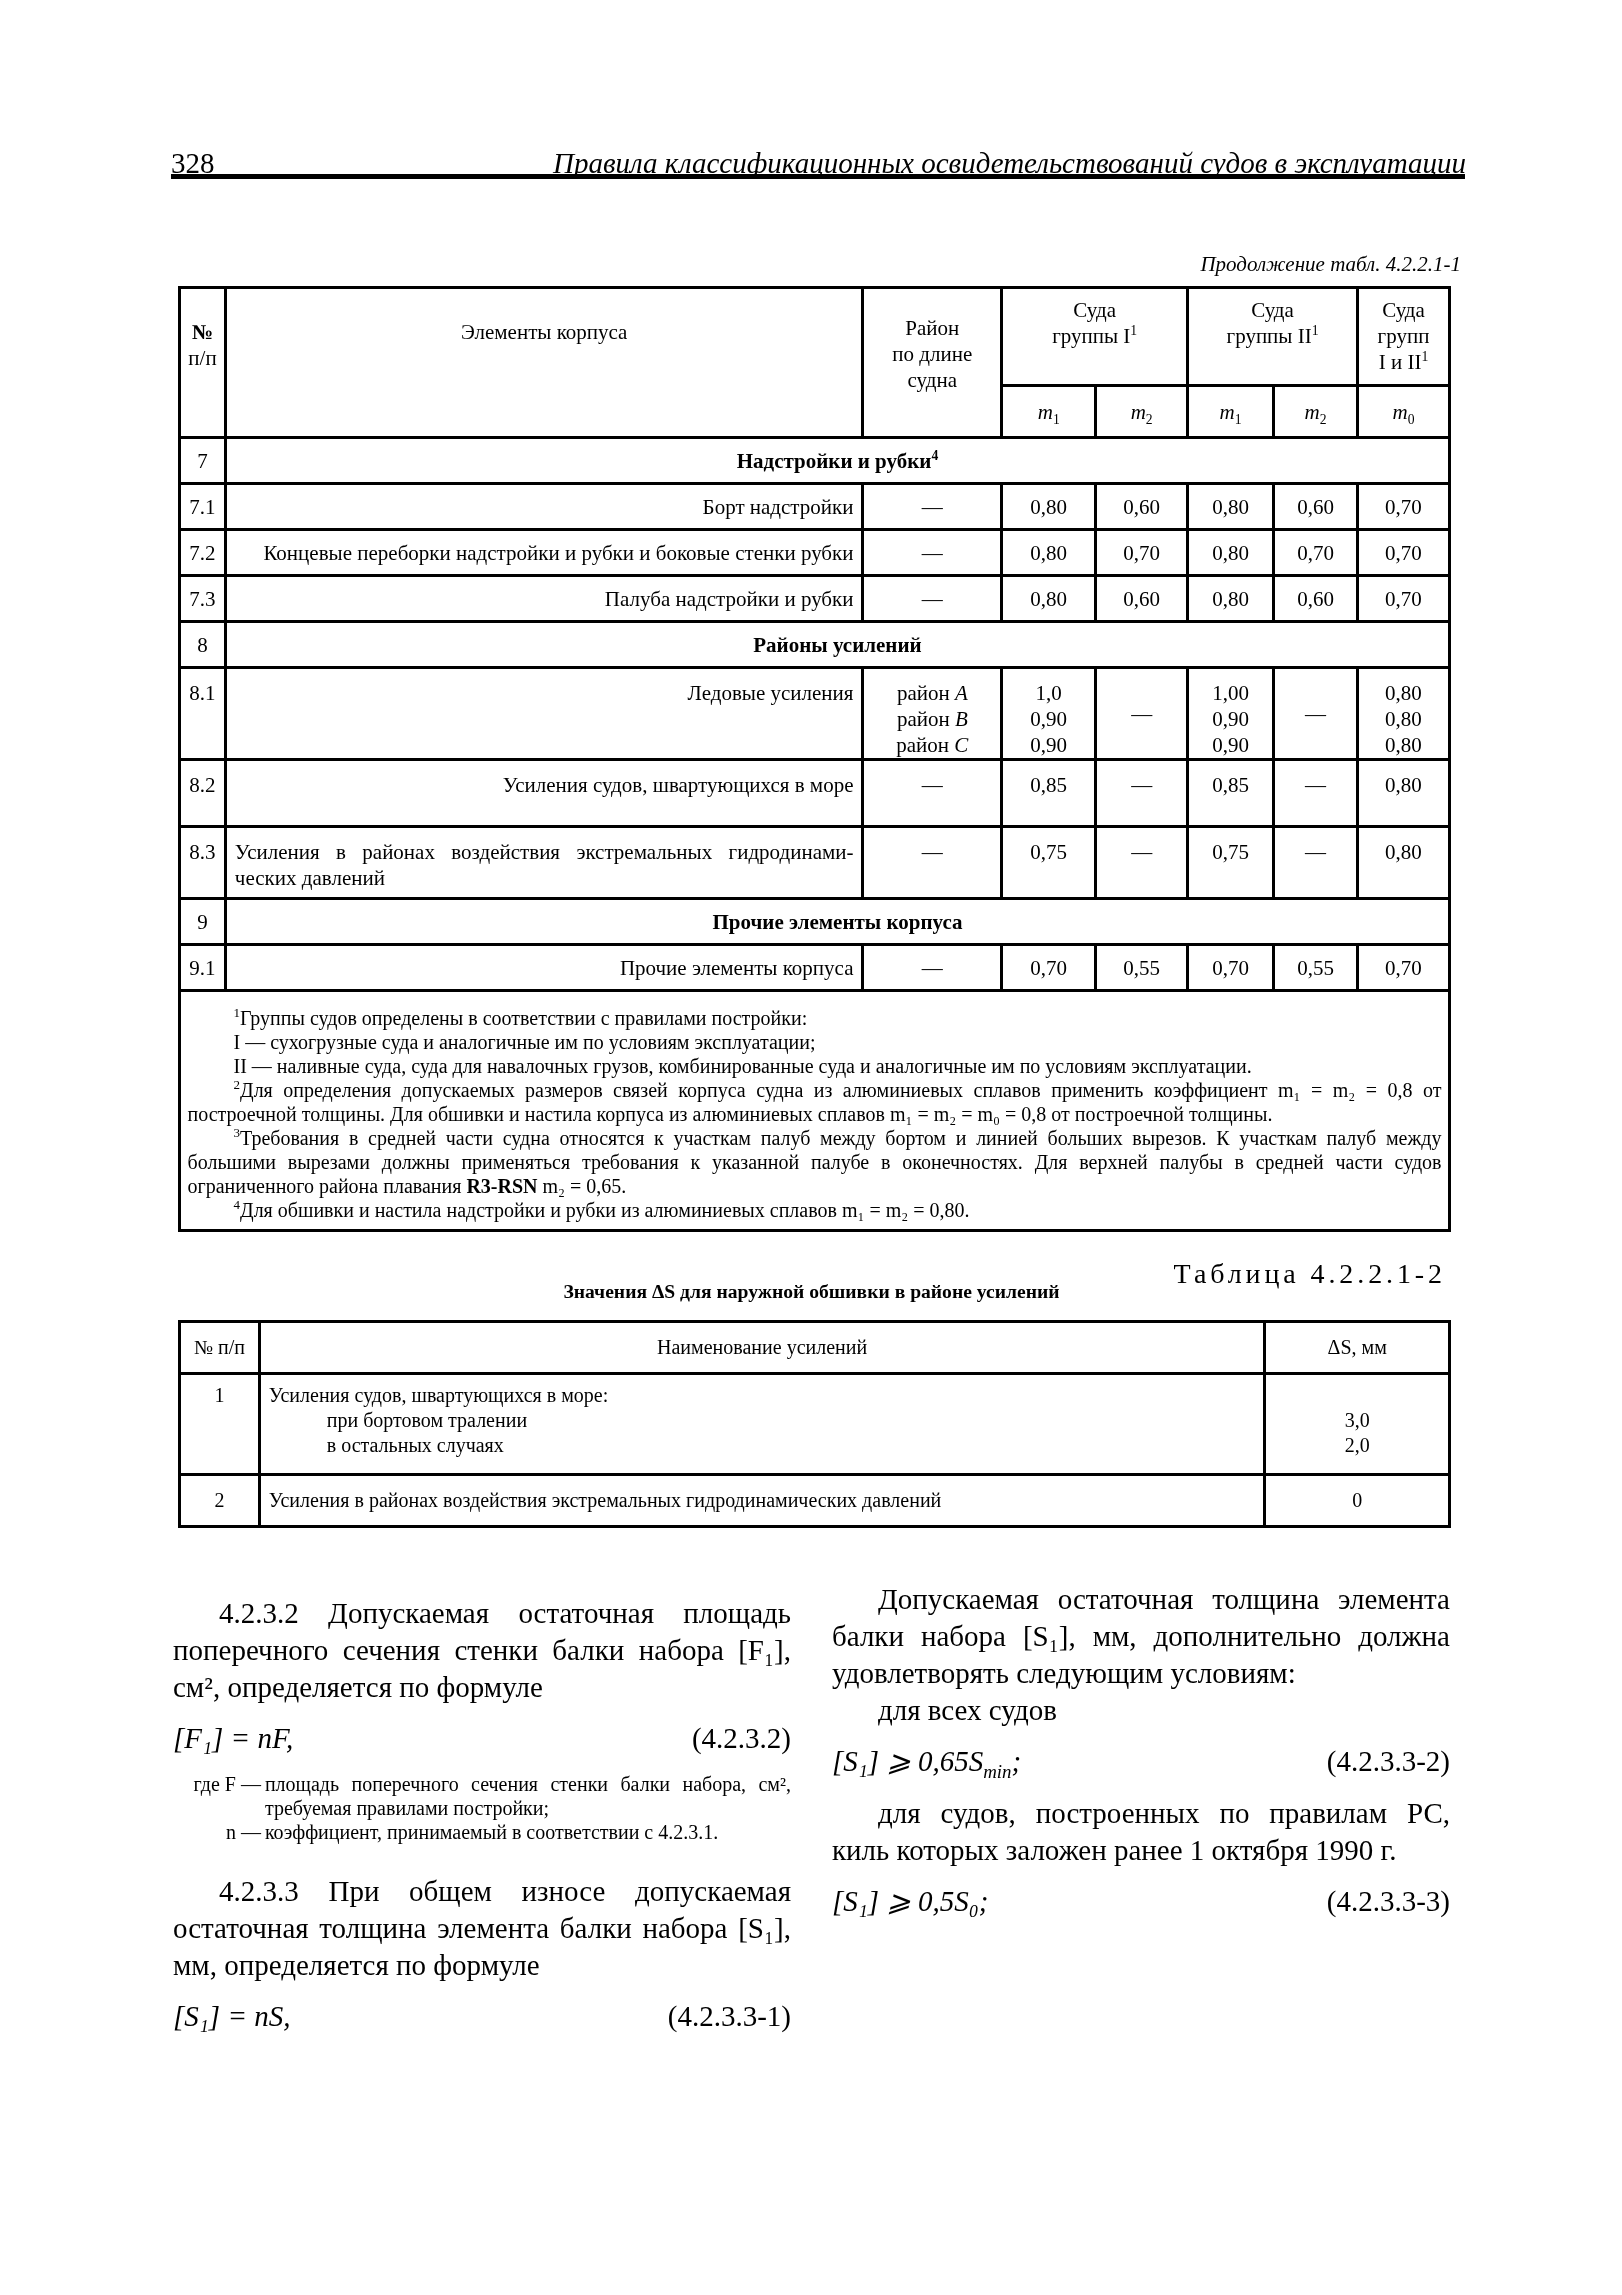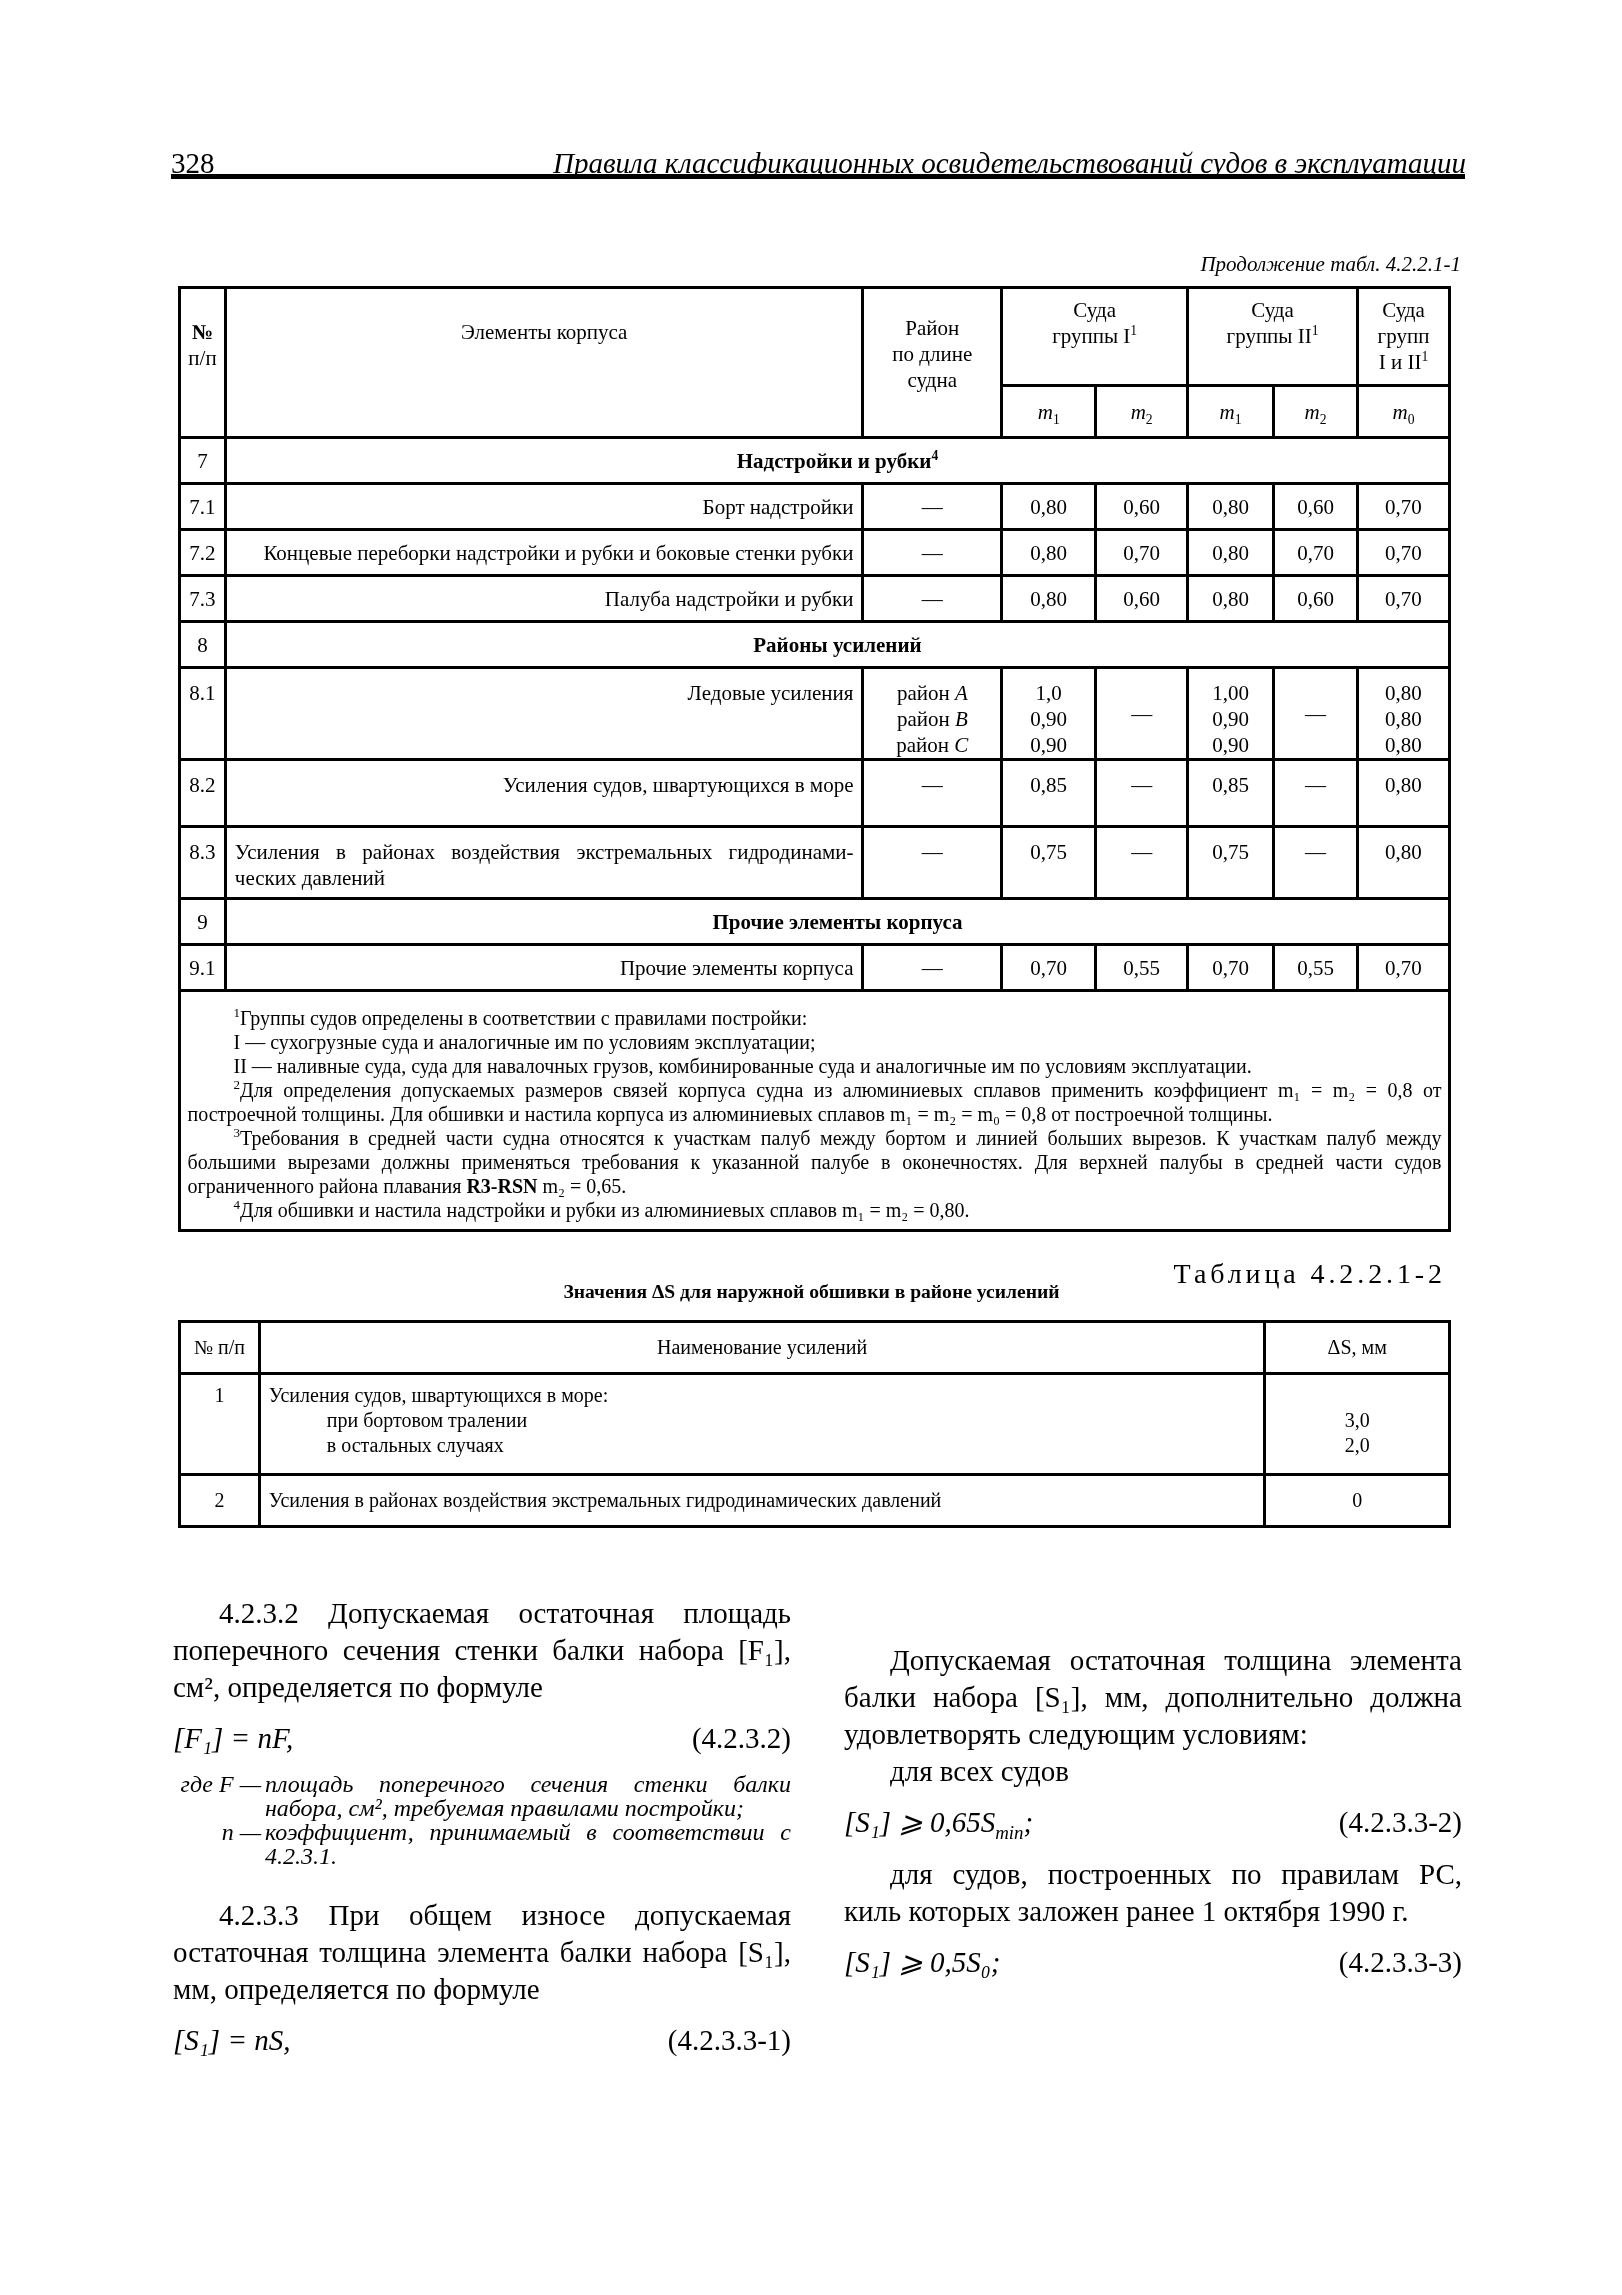--- a/index.html
+++ b/index.html
@@ -25,21 +25,21 @@
 
   .t2label { right:177px; top:1258px; font-size:28px; letter-spacing:3.9px; }
   .t2title { left:0; width:1623px; text-align:center; top:1281px; font-size:19.6px; font-weight:bold; }
   #t2 { left:178px; top:1320px; width:1273px; }
   #t2 td { font-size:20px; line-height:25px; }
 
   .col { position:absolute; width:618px; font-size:29px; line-height:37px; }
   .col p { margin:0; text-align:justify; }
   .ind { text-indent:46px; }
   .formula { display:flex; justify-content:space-between; margin-top:14.4px; margin-bottom:14.4px; }
-  .where { font-size:24px; line-height:24px;font-style:italic; }
+  .where { font-size:20px; line-height:24px; }
   .where .row { display:flex; }
   .where .k { width:88px; flex:none; text-align:right; padding-right:3.9px; white-space:nowrap; }
   .where .v { flex:1; text-align:justify; }
   sub, sup { font-size:65%; line-height:0; }
 </style>
 </head>
 <body>
 
 <div class="abs hdr-num">328</div>
 <div class="abs hdr-title">Правила классификационных освидетельствований судов в эксплуатации</div>
@@ -257,21 +257,21 @@
         <span class="v">коэффициент, принимаемый в соответствии с 4.2.3.1.</span>
       </div>
   </div>
   <p class="ind" style="margin-top:29px">4.2.3.3 При общем износе допускаемая остаточная толщина элемента балки набора [S₁], мм, определяется по формуле</p>
   <div class="formula">
     <span class="ital">[S₁] = nS,</span>
     <span>(4.2.3.3-1)</span>
   </div>
 </div>
 
-<div class="col" style="left:832px; top:1642px;margin-left:12px;">
+<div class="col" style="left:832px; top:1581px;">
   <p class="ind">Допускаемая остаточная толщина элемента балки набора [S₁], мм, дополнительно должна удовлетворять следующим условиям:</p>
   <p class="ind">для всех судов</p>
   <div class="formula">
     <span class="ital"><span>[S₁] ⩾ 0,65S</span><sub>min</sub><span>;</span></span>
     <span>(4.2.3.3-2)</span>
   </div>
   <p class="ind">для судов, построенных по правилам РС, киль которых заложен ранее 1 октября 1990 г.</p>
   <div class="formula">
     <span class="ital">[S₁] ⩾ 0,5S₀;</span>
     <span>(4.2.3.3-3)</span>

